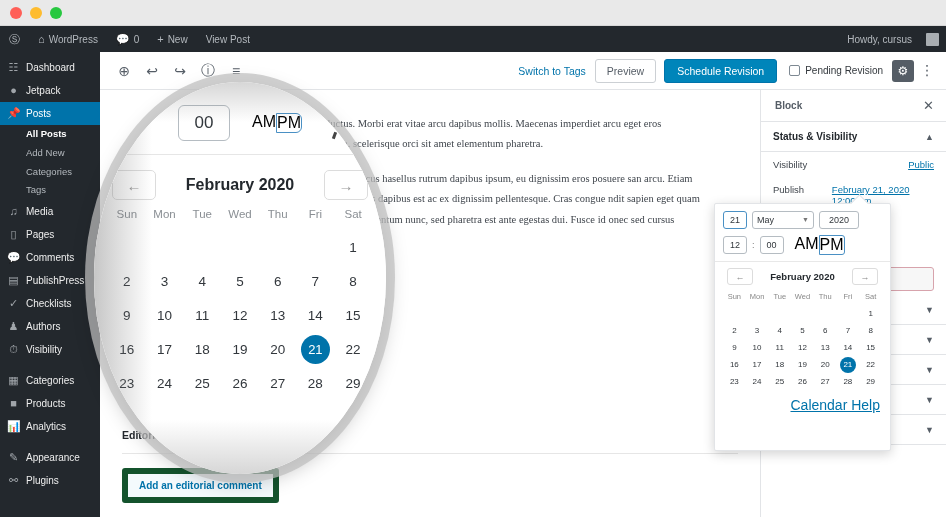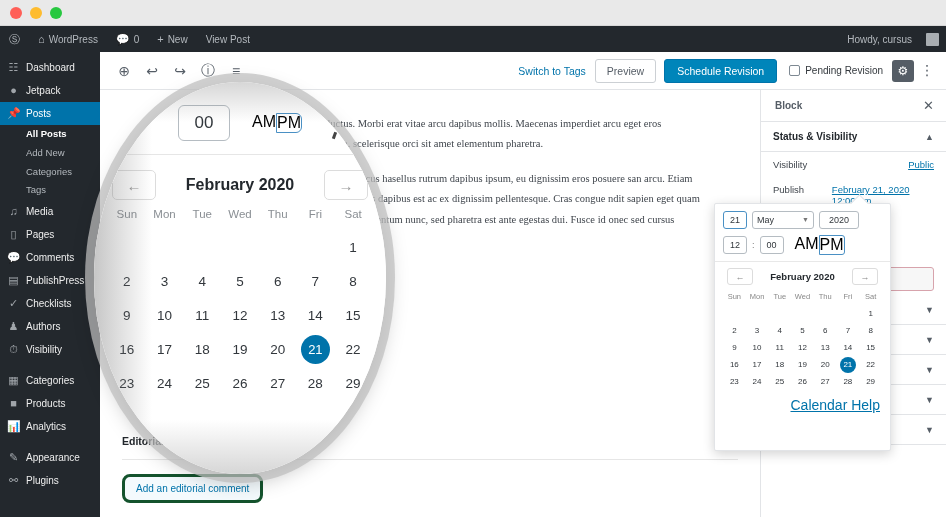--- a/index.html
+++ b/index.html
@@ -84,21 +84,21 @@
   }
   .post-body { padding: 24px 60px 0 60px; }
   .para { font-size: 10.5px; line-height: 1.95; color: #40464d; font-family: "Liberation Serif", serif; margin-bottom: 14px; }
 
   
   .ed-section { position: absolute; left: 0; bottom: 0; width: 660px; background: #fff; padding: 0 22px; }
   .ed-title { font-size: 10.5px; font-weight: bold; color: #23282d; padding: 10px 0 12px 0; }
   .ed-rule { height: 1px; background: #e6e6e6; }
   .ed-btn {
     display: inline-block; margin: 14px 0 14px 0; font-size: 10px; color: #0073aa;
-    border: 3px solid #14532d; background: #f4fafd; border-radius: 8px; padding: 6px 11px;
+    border: 6px solid #14532d; background: #f4fafd; border-radius: 3px; padding: 6px 11px; font-weight: bold;
   }
   .ed-collapse { position: absolute; right: 26px; top: 12px; color: #999; font-size: 10px; }
 
   
   .rsidebar {
     position: absolute; top: 90px; left: 760px; width: 186px; height: 427px;
     background: #fff; border-left: 1px solid #e2e4e7; font-size: 10px;
   }
   .rs-tabs { display: flex; align-items: center; height: 32px; border-bottom: 1px solid #e2e4e7; padding: 0 4px; }
   .rs-tab { padding: 0 10px; height: 32px; line-height: 32px; font-size: 10px; color: #555d66; font-weight: bold; }

